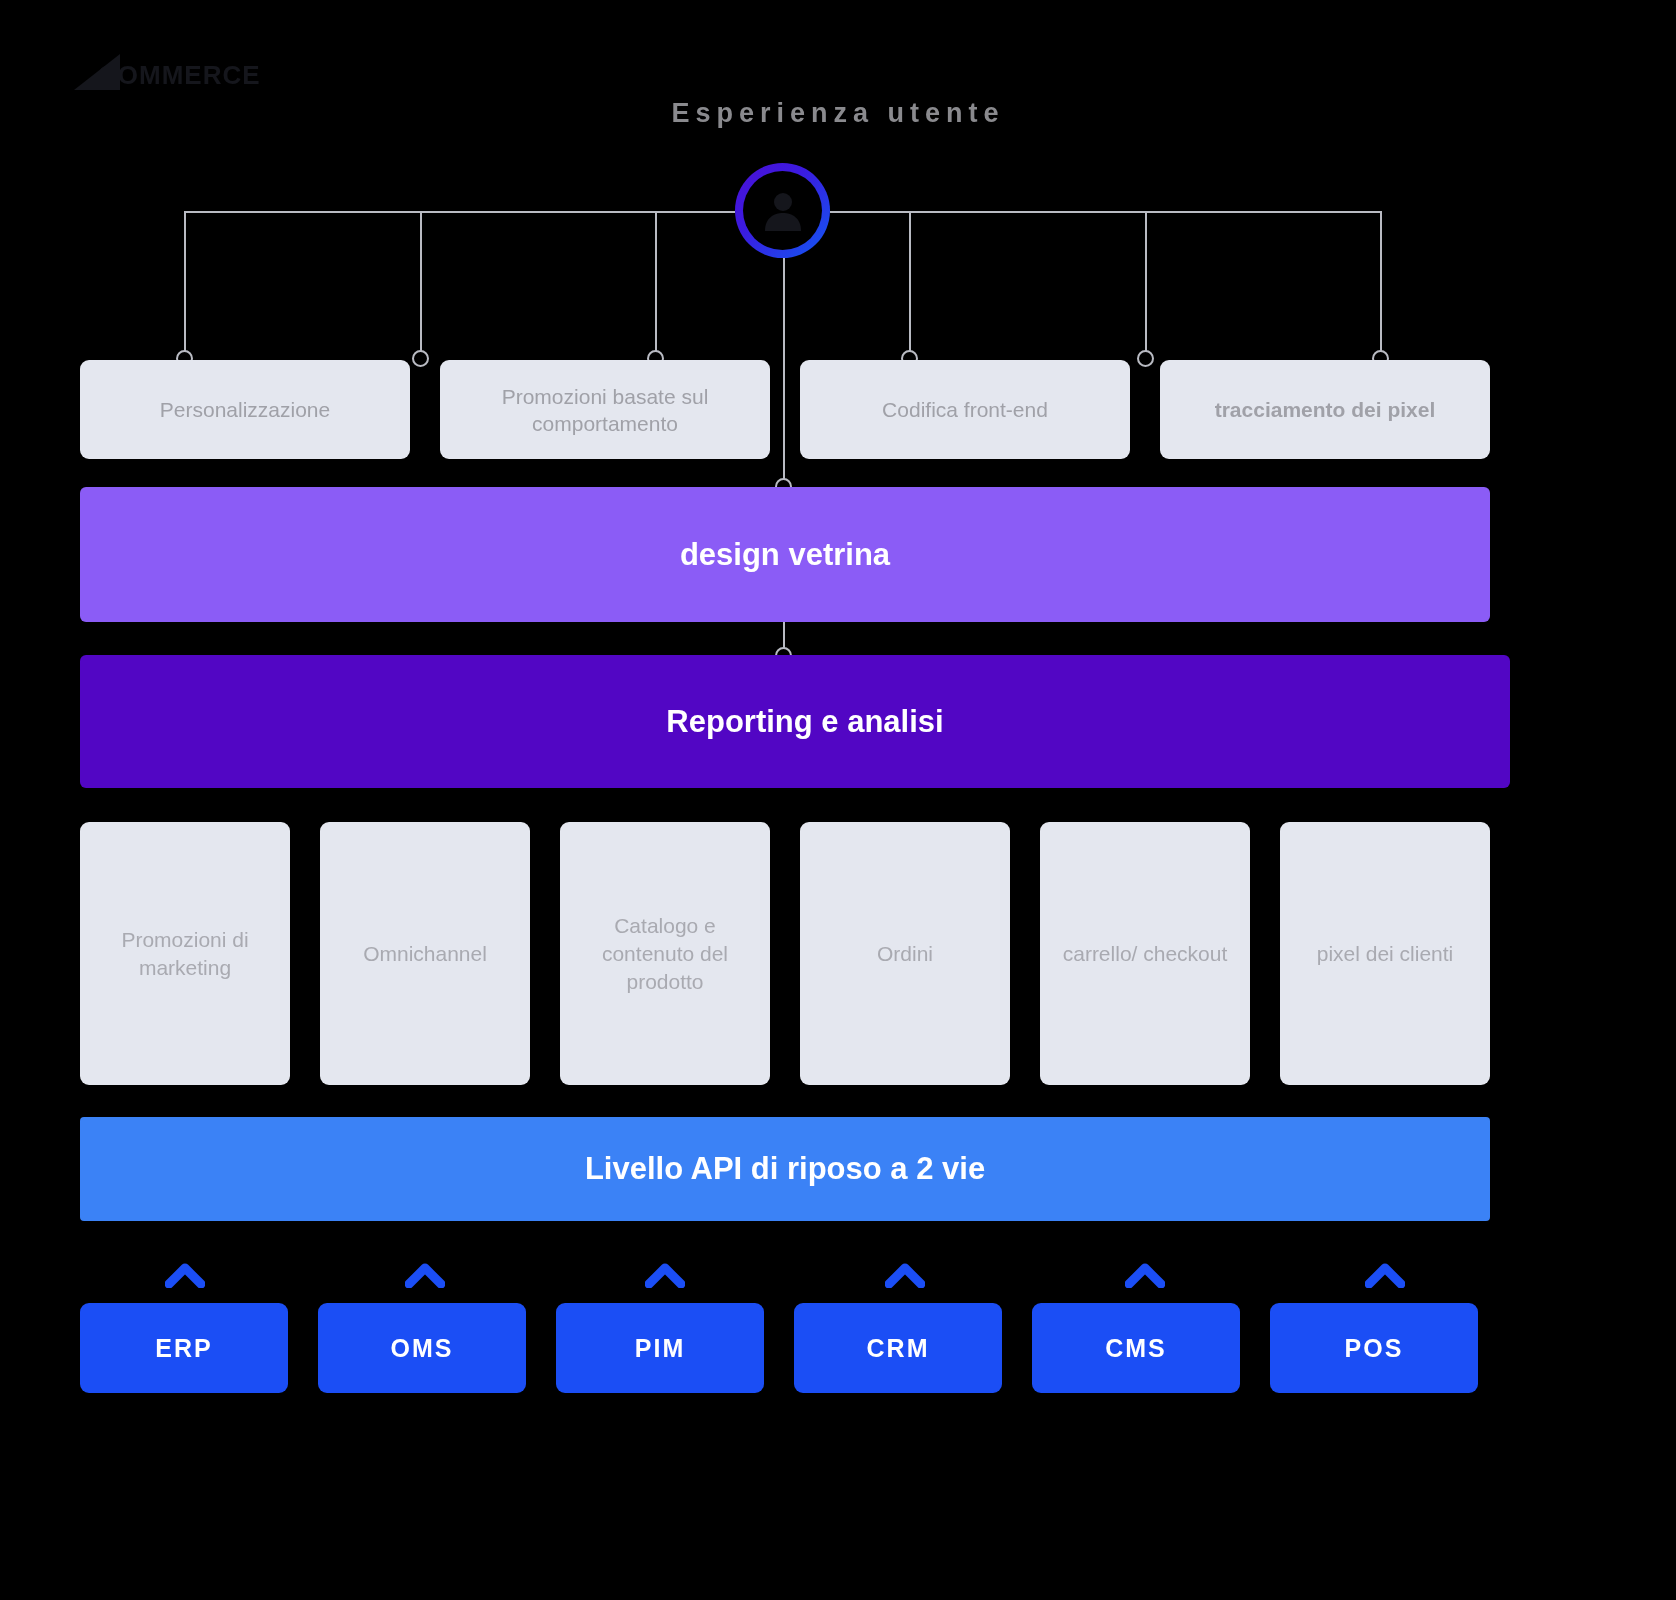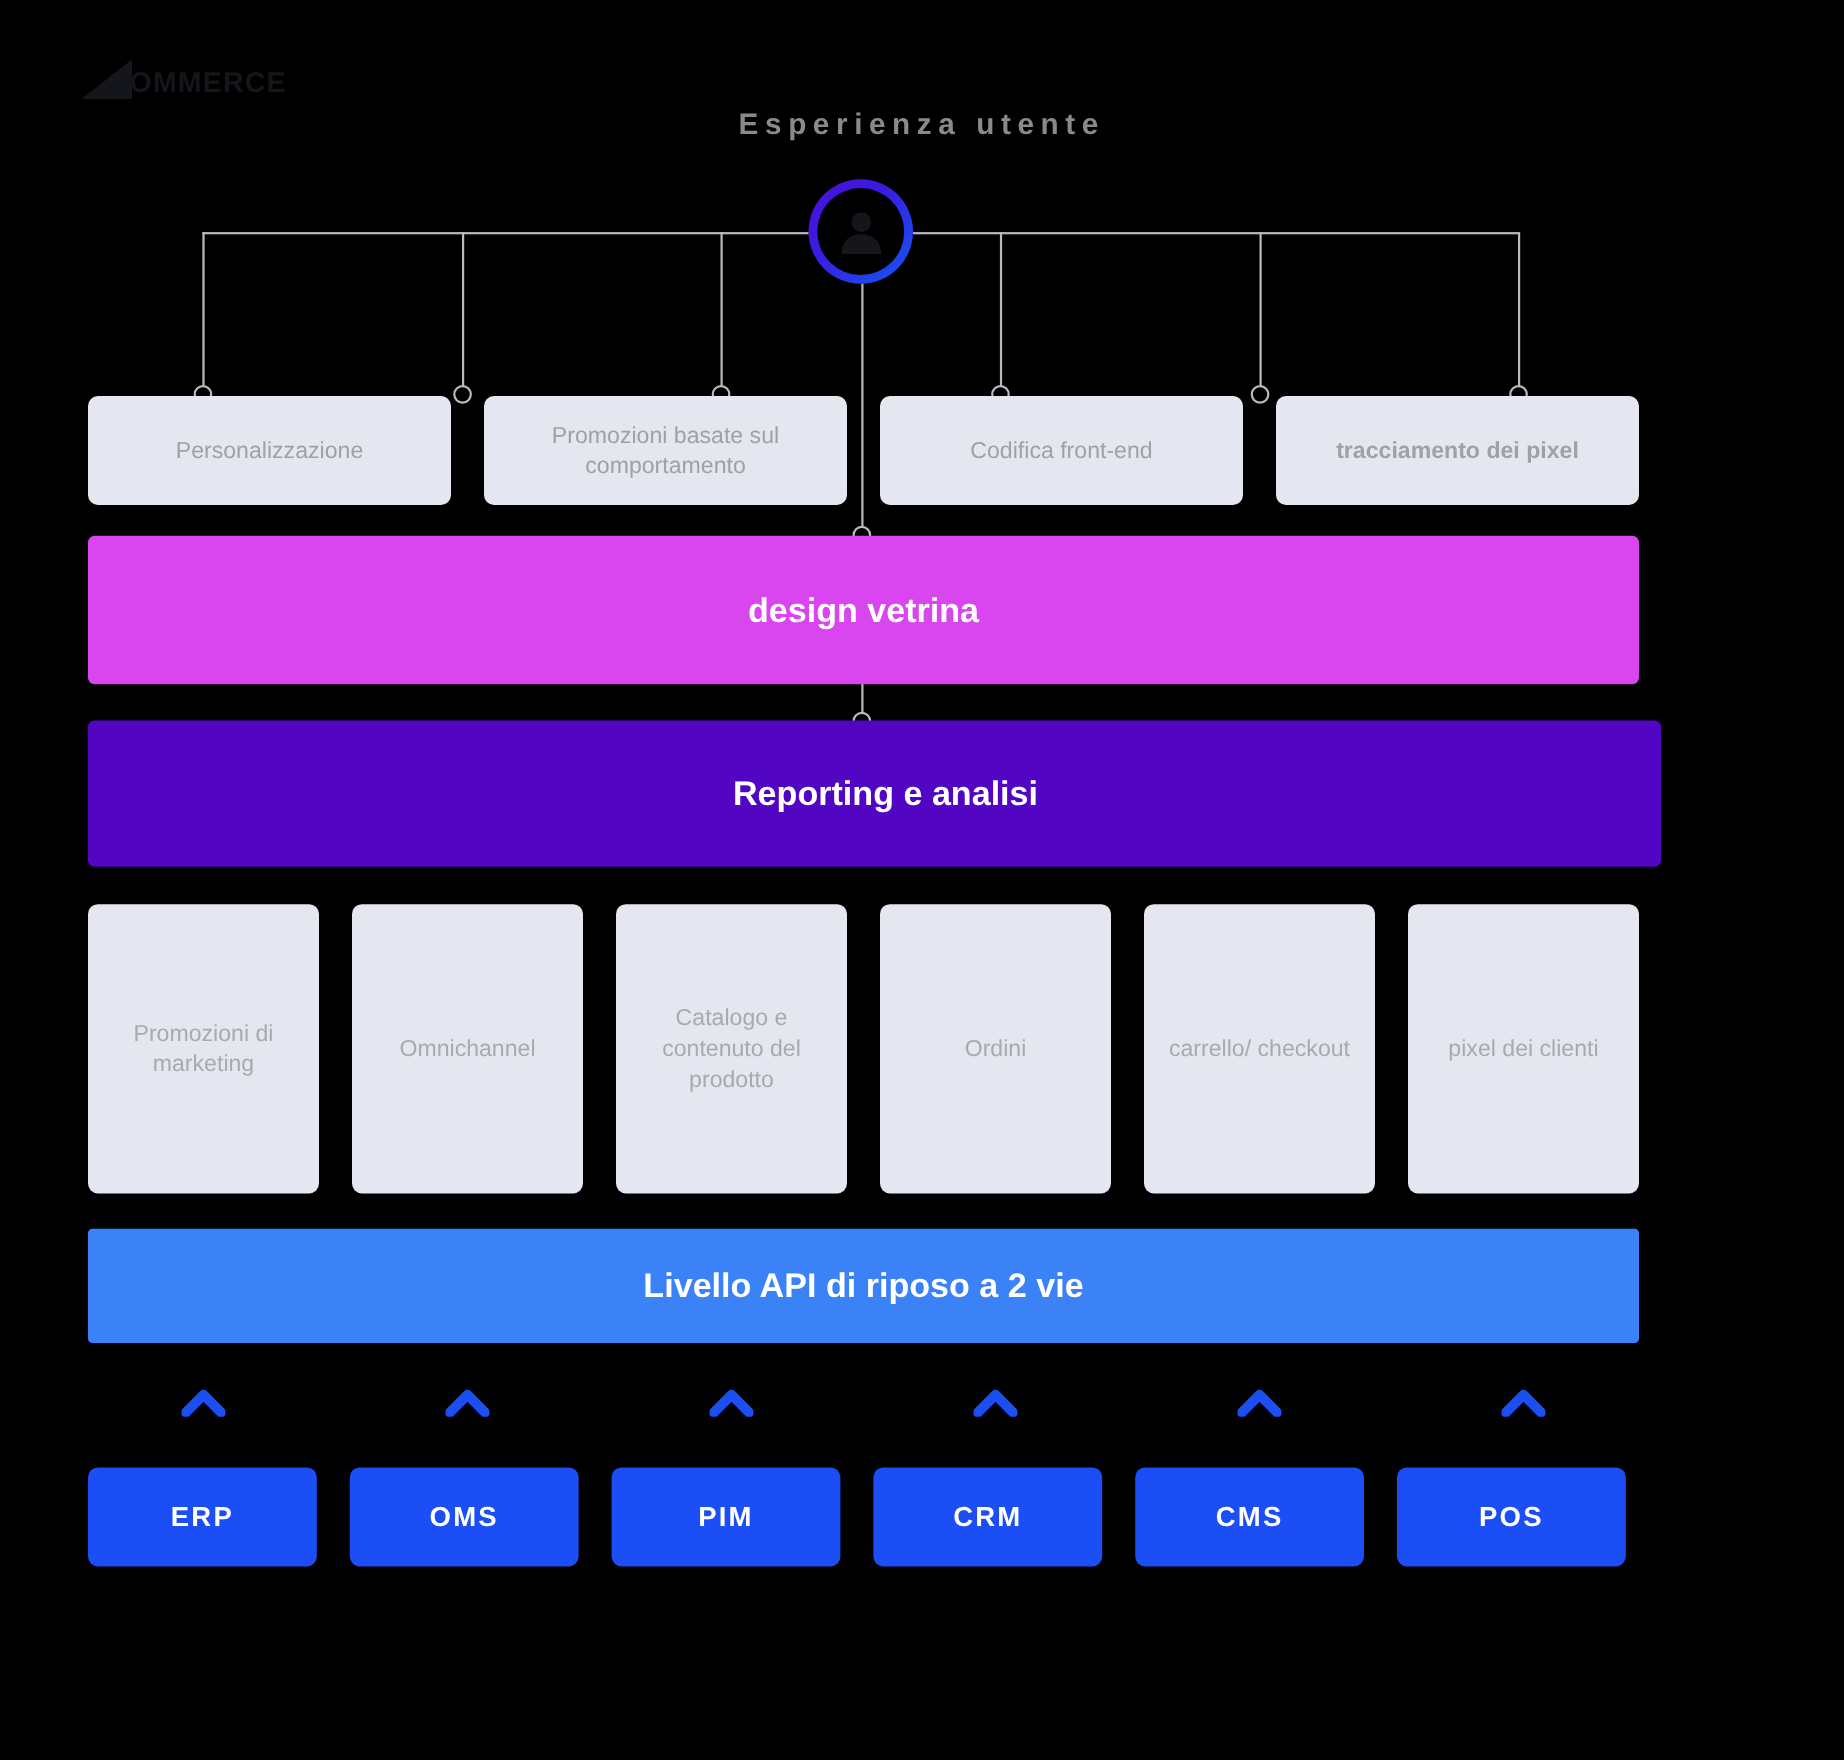--- a/index.html
+++ b/index.html
@@ -70,21 +70,21 @@
     color:#fff;font-size:25px;font-weight:700;letter-spacing:2px;
   }
   .botcard:last-child{margin-right:12px;}
 
   
   .band{
     position:absolute;left:80px;width:1410px;border-radius:6px;
     display:flex;align-items:center;justify-content:center;
     color:#fff;font-weight:700;
   }
-  .band-blue{top:487px;height:135px;background:#d946ef;font-size:31px;}
+  .band-blue{top:487px;height:135px;background:#8b5cf6;font-size:31px;}
   .band-purple{top:655px;height:133px;background:#5206C4;font-size:31px;padding-left:20px;}
   .band-dark{top:1117px;height:104px;background:#3b82f6;font-size:31px;border-radius:4px;}
 
   
   .chev-row{position:absolute;left:80px;top:1262px;width:1410px;display:flex;}
   .chev-cell{flex:1 1 0;margin-right:30px;display:flex;justify-content:center;}
   .chev-cell:last-child{margin-right:0;}
   .chev{display:block;}
 </style>
 </head>
@@ -209,21 +209,21 @@
           <path d="M4 22 L20 6 L36 22" stroke="#1B4EF5" stroke-width="9" fill="none" stroke-linecap="round" stroke-linejoin="round"></path>
         </svg>
     </div>
     <div class="chev-cell">
       <svg class="chev" width="40" height="26" viewBox="0 0 40 26">
           <path d="M4 22 L20 6 L36 22" stroke="#1B4EF5" stroke-width="9" fill="none" stroke-linecap="round" stroke-linejoin="round"></path>
         </svg>
     </div>
   </div>
 
-  <div class="row" style="top:1334px;">
+  <div class="row" style="top:1303px;">
     <div class="botcard">
         <span>ERP</span>
       </div>
     <div class="botcard">
         <span>OMS</span>
       </div>
     <div class="botcard">
         <span>PIM</span>
       </div>
     <div class="botcard">

